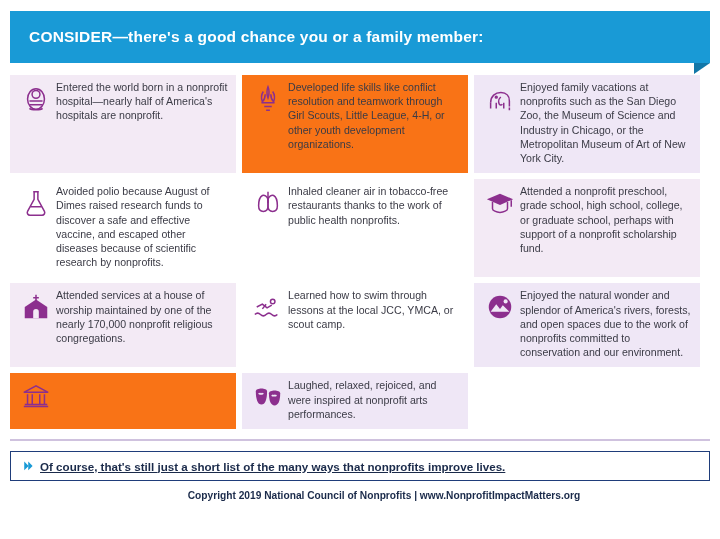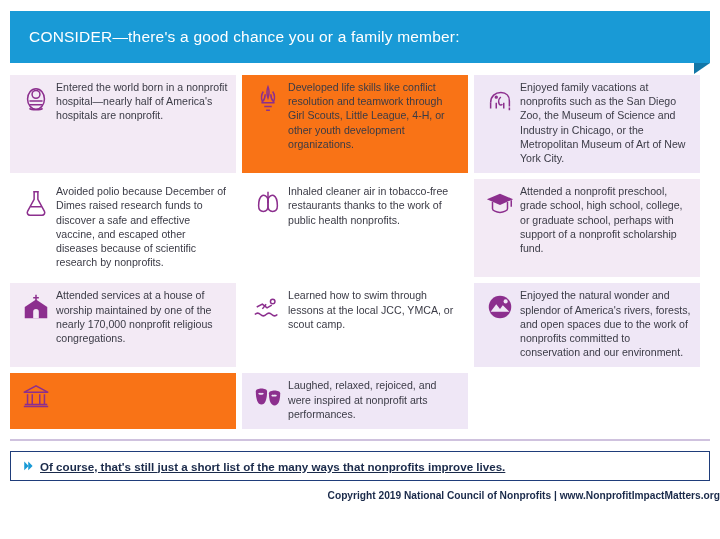--- a/index.html
+++ b/index.html
@@ -26,21 +26,21 @@
     position: relative;
     margin: 11px 10px 0 10px;
     height: 52px;
     background: #199ad6;
     display: flex;
     align-items: center;
   }
   .header-title {
     color: #ffffff;
     font-size: 15.5px;
-    font-weight: normal;
+    font-weight: bold;
     letter-spacing: 0.2px;
     padding-left: 19px;
   }
   .header-fold {
     position: absolute;
     right: -0px;
     bottom: -11px;
     width: 0;
     height: 0;
     border-left: 16px solid #1277a8;
@@ -109,21 +109,21 @@
     margin-right: 9px;
   }
   .footer-note .note-text {
     color: #1a2a4a;
     font-size: 11.6px;
     font-weight: bold;
     text-decoration: underline;
   }
   .copyright {
     margin-top: 9px;
-    text-align: right;
+    text-align: center;
     color: #1a2a4a;
     font-size: 10.2px;
     font-weight: bold;
     padding-left: 48px;
   }
 </style>
 </head>
 <body>
 
 <div class="page">
@@ -170,21 +170,21 @@
       <span class="txt">Enjoyed family vacations at nonprofits such as the San Diego Zoo, the Museum of Science and Industry in Chicago, or the Metropolitan Museum of Art of New York City.</span>
     </div>
 
     <div class="cell tint-d">
       <span class="icon">
         <svg width="30" height="30" viewBox="0 0 32 32" fill="none" stroke="#8c2f8e" stroke-width="1.6">
           <path d="M13 4h6M14 4v8L7 25c-1 2 .4 4 2.5 4h13c2.1 0 3.5-2 2.5-4l-7-13V4"></path>
           <path d="M10 20h12"></path>
         </svg>
       </span>
-      <span class="txt">Avoided polio because December of Dimes raised research funds to discover a safe and effective vaccine, and escaped other diseases because of scientific research by nonprofits.</span>
+      <span class="txt">Avoided polio because August of Dimes raised research funds to discover a safe and effective vaccine, and escaped other diseases because of scientific research by nonprofits.</span>
     </div>
 
     <div class="cell tint-d">
       <span class="icon">
         <svg width="30" height="30" viewBox="0 0 32 32" fill="none" stroke="#8c2f8e" stroke-width="1.6">
           <path d="M16 4v12"></path>
           <path d="M16 12c-1-3-4-5-6-4-2.4 1.2-4 6-4 11 0 4 2 6 5 6s5-2 5-6v-7z"></path>
           <path d="M16 12c1-3 4-5 6-4 2.4 1.2 4 6 4 11 0 4-2 6-5 6s-5-2-5-6v-7z"></path>
         </svg>
       </span>

